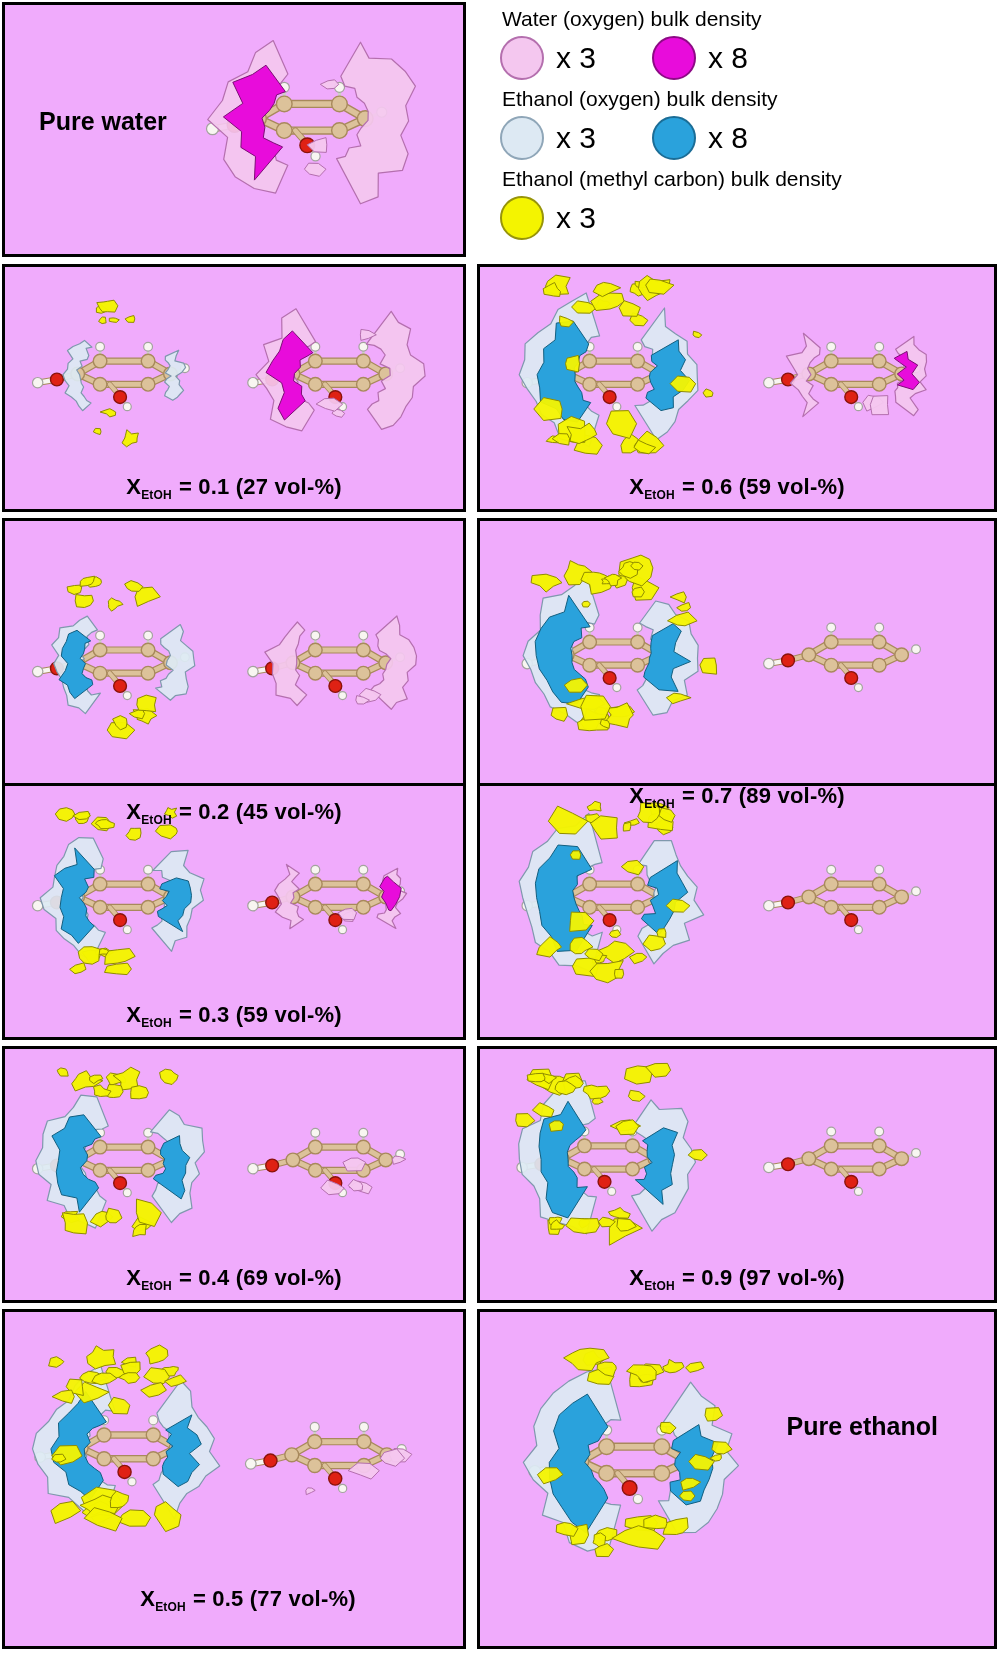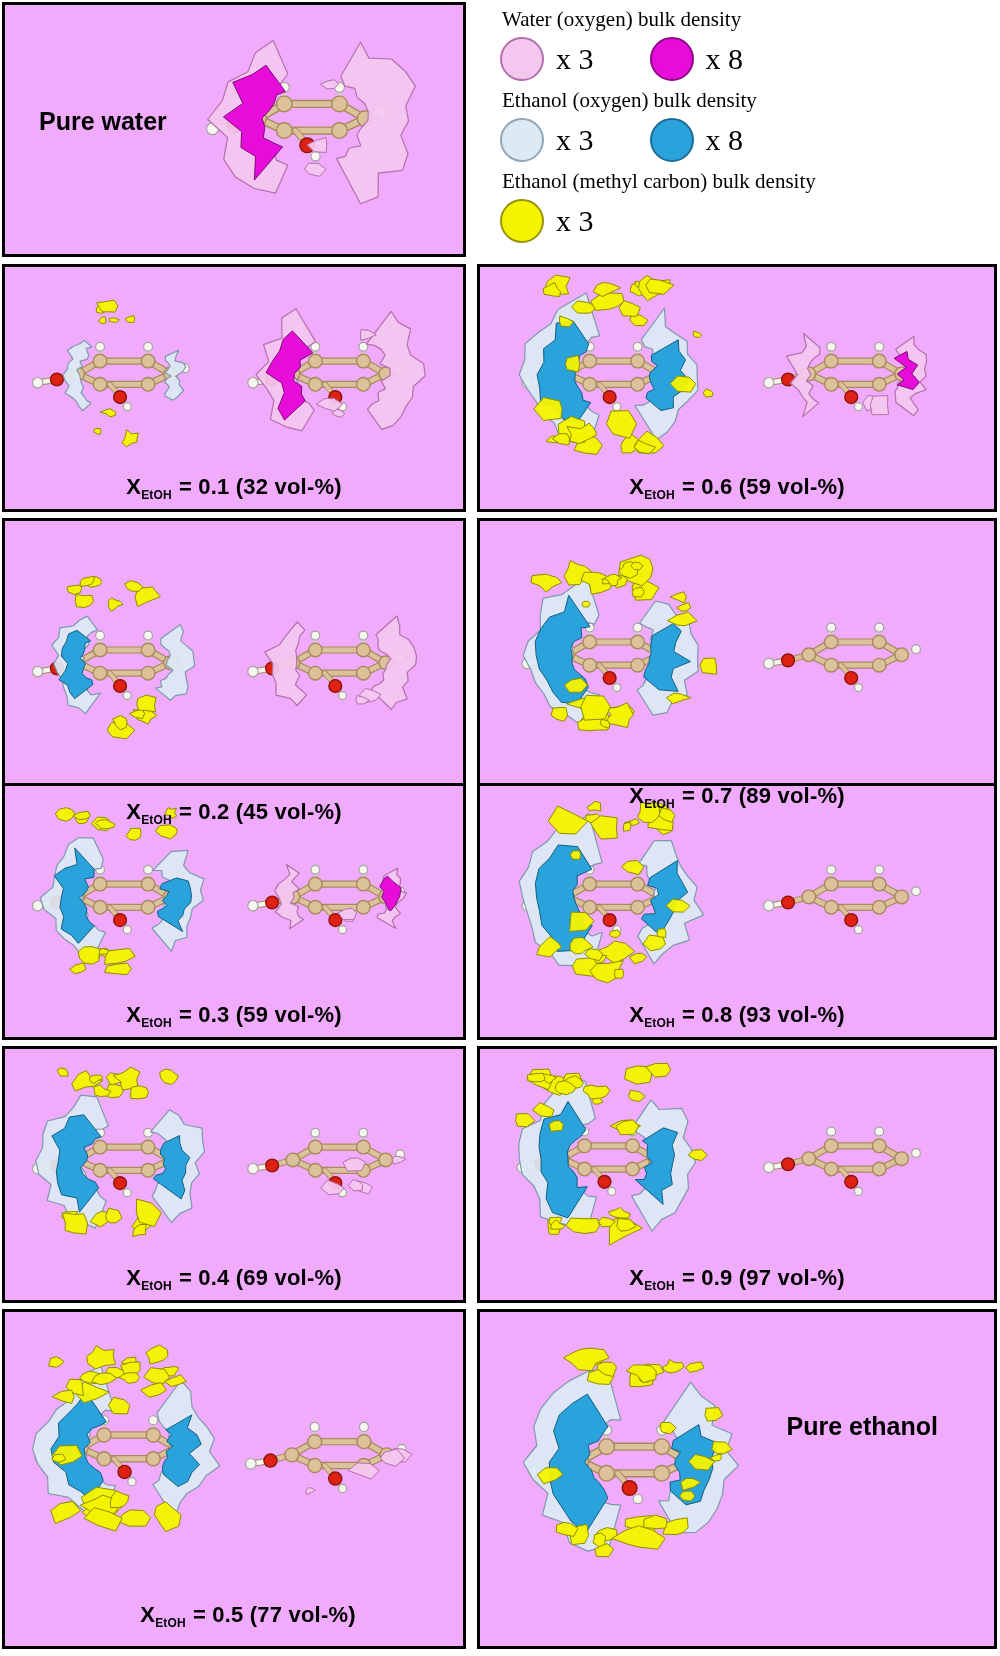--- a/index.html
+++ b/index.html
@@ -15,24 +15,24 @@
   #p-x01{left:2px;top:264px;width:464px;height:248px;}
   #p-x06{left:477px;top:264px;width:520px;height:248px;}
   #p-x02{left:2px;top:518px;width:464px;height:319px;}
   #p-x07{left:477px;top:518px;width:520px;height:303px;}
   #p-x03{left:2px;top:783px;width:464px;height:257px;}
   #p-x08{left:477px;top:783px;width:520px;height:257px;}
   #p-x04{left:2px;top:1046px;width:464px;height:257px;}
   #p-x09{left:477px;top:1046px;width:520px;height:257px;}
   #p-x05{left:2px;top:1309px;width:464px;height:340px;}
   #p-pure-ethanol{left:477px;top:1309px;width:520px;height:340px;}
-  #p-x05 .caption{bottom:16px;padding-left:28px;}
+  #p-x05 .caption{bottom:32px;padding-left:28px;}
   #p-pure-water .plain-label{left:34px;top:102px;}
   #p-pure-ethanol .plain-label{right:56px;top:100px;}
-  .legend{position:absolute;left:500px;top:4px;width:496px;font-family:Liberation Serif, serif;}
+  .legend{position:absolute;left:500px;top:4px;width:496px;}
   .legend-title{font-size:21px;margin:3px 0 5px 2px;}
   .legend-row{display:flex;align-items:center;margin:0 0 7px 0;}
   .swatch{width:44px;height:44px;border-radius:50%;border:2px solid #888;flex:0 0 auto;}
   .swatch-label{font-size:30px;margin:0 56px 0 12px;}
   .swatch-label.last{margin-right:0;}
 </style>
 </head>
 <body>
 
 <div class="figure">
@@ -201,21 +201,21 @@
           <circle cx="337.53999999999996" cy="139.69" r="4" fill="#f8f6f1" stroke="#a3a29e" stroke-width="1.2"></circle>
           <path d="M386.2 44.3L393.4 55.4L405.6 61.9L402.1 77.7L405.5 87.9L418.7 96.8L420.1 109.0L408.4 119.5L407.3 130.5L400.8 139.7L395.9 149.8L388.2 158.4L376.6 162.4L362.5 142.3L367.1 137.0L373.8 133.6L373.0 125.5L380.4 121.6L376.4 114.1L385.2 108.4L384.8 101.4L375.1 96.9L380.2 88.0L375.9 82.1L369.2 78.4L361.4 77.2Z" fill="#f4c7ef" stroke="#b46fae" stroke-width="1.2" fill-opacity="0.93" stroke-linejoin="round"></path>
           <path d="M296.9 163.8L281.1 159.8L265.4 152.3L268.9 133.5L261.6 121.4L251.0 107.7L263.8 94.4L258.6 77.6L277.0 71.1L276.7 50.9L291.0 41.7L310.6 74.6L303.6 79.4L293.1 82.1L287.5 89.7L287.7 99.2L287.9 107.7L293.0 115.1L291.3 124.1L294.9 132.0L303.6 136.0L309.2 143.2Z" fill="#f4c7ef" stroke="#b46fae" stroke-width="1.2" fill-opacity="0.93" stroke-linejoin="round"></path>
           <path d="M279.5 153.0L273.0 141.3L279.3 125.6L276.7 115.9L261.0 105.5L267.6 93.9L274.6 84.0L278.2 72.4L287.4 63.9L307.8 85.7L302.1 89.2L295.0 93.0L295.4 100.2L289.5 106.4L288.6 114.0L296.8 119.2L296.4 127.1L300.2 133.8Z" fill="#e80cdb" stroke="#7d0c76" stroke-width="1" fill-opacity="1" stroke-linejoin="round"></path>
           <path d="M339.7 146.4L336.7 150.3L331.2 149.0L327.0 146.4L329.8 141.9L336.0 143.3Z" fill="#f4c7ef" stroke="#b46fae" stroke-width="1" fill-opacity="0.95" stroke-linejoin="round"></path>
           <path d="M337.7 137.1L329.8 144.2L320.4 141.5L311.1 137.1L319.5 131.7L328.8 131.2Z" fill="#f4c7ef" stroke="#b46fae" stroke-width="1" fill-opacity="0.95" stroke-linejoin="round"></path>
           <path d="M371.3 67.8L363.4 71.4L355.9 73.4L355.4 67.8L356.0 62.4L364.0 63.6Z" fill="#f4c7ef" stroke="#b46fae" stroke-width="1" fill-opacity="0.95" stroke-linejoin="round"></path>
         </g>
       </svg>
     <div class="caption">
-      <span>X</span><sub>EtOH</sub><span>= 0.1 (32 vol-%)</span>
+      <span>X</span><sub>EtOH</sub><span>= 0.1 (27 vol-%)</span>
     </div>
   </div>
 
   <div class="panel" id="p-x06">
     <svg viewBox="0 0 514 242">
         <g>
           <line x1="87.24000000000001" y1="106.89" x2="109.64000000000001" y2="94.09" stroke="#a8895c" stroke-width="7.2" stroke-linecap="round"></line>
           <line x1="109.64000000000001" y1="94.09" x2="157.64000000000001" y2="94.09" stroke="#a8895c" stroke-width="7.2" stroke-linecap="round"></line>
           <line x1="157.64000000000001" y1="94.09" x2="180.04000000000002" y2="106.89" stroke="#a8895c" stroke-width="7.2" stroke-linecap="round"></line>
           <line x1="180.04000000000002" y1="106.89" x2="157.64000000000001" y2="117.28999999999999" stroke="#a8895c" stroke-width="7.2" stroke-linecap="round"></line>
@@ -751,23 +751,20 @@
           <circle cx="351.21999999999997" cy="121.29500000000002" r="6.800000000000001" fill="#dcc29a" stroke="#a8895c" stroke-width="1.4"></circle>
           <circle cx="351.21999999999997" cy="83.69500000000001" r="4.4" fill="#f8f6f1" stroke="#a3a29e" stroke-width="1.2"></circle>
           <circle cx="399.21999999999997" cy="83.69500000000001" r="4.4" fill="#f8f6f1" stroke="#a3a29e" stroke-width="1.2"></circle>
           <circle cx="436.02" cy="105.295" r="4.4" fill="#f8f6f1" stroke="#a3a29e" stroke-width="1.2"></circle>
           <circle cx="308.02" cy="116.495" r="6.4" fill="#df2114" stroke="#8a130b" stroke-width="1.4"></circle>
           <circle cx="288.81999999999994" cy="119.69500000000001" r="5.2" fill="#f8f6f1" stroke="#a3a29e" stroke-width="1.2"></circle>
           <circle cx="371.21999999999997" cy="134.095" r="6.4" fill="#df2114" stroke="#8a130b" stroke-width="1.4"></circle>
           <circle cx="378.41999999999996" cy="143.695" r="4" fill="#f8f6f1" stroke="#a3a29e" stroke-width="1.2"></circle>
         </g>
       </svg>
-    <div class="caption">
-      <span>X</span><sub>EtOH</sub><span>= 0.8 (93 vol-%)</span>
-    </div>
   </div>
 
   <div class="panel" id="p-x04">
     <svg viewBox="0 0 458 251">
         <g>
           <line x1="72.67999999999999" y1="110.89500000000001" x2="95.08" y2="98.095" stroke="#a8895c" stroke-width="7.2" stroke-linecap="round"></line>
           <line x1="95.08" y1="98.095" x2="143.07999999999998" y2="98.095" stroke="#a8895c" stroke-width="7.2" stroke-linecap="round"></line>
           <line x1="143.07999999999998" y1="98.095" x2="165.48000000000002" y2="110.89500000000001" stroke="#a8895c" stroke-width="7.2" stroke-linecap="round"></line>
           <line x1="165.48000000000002" y1="110.89500000000001" x2="143.07999999999998" y2="121.29500000000002" stroke="#a8895c" stroke-width="7.2" stroke-linecap="round"></line>
           <line x1="143.07999999999998" y1="121.29500000000002" x2="95.08" y2="121.29500000000002" stroke="#a8895c" stroke-width="7.2" stroke-linecap="round"></line>

